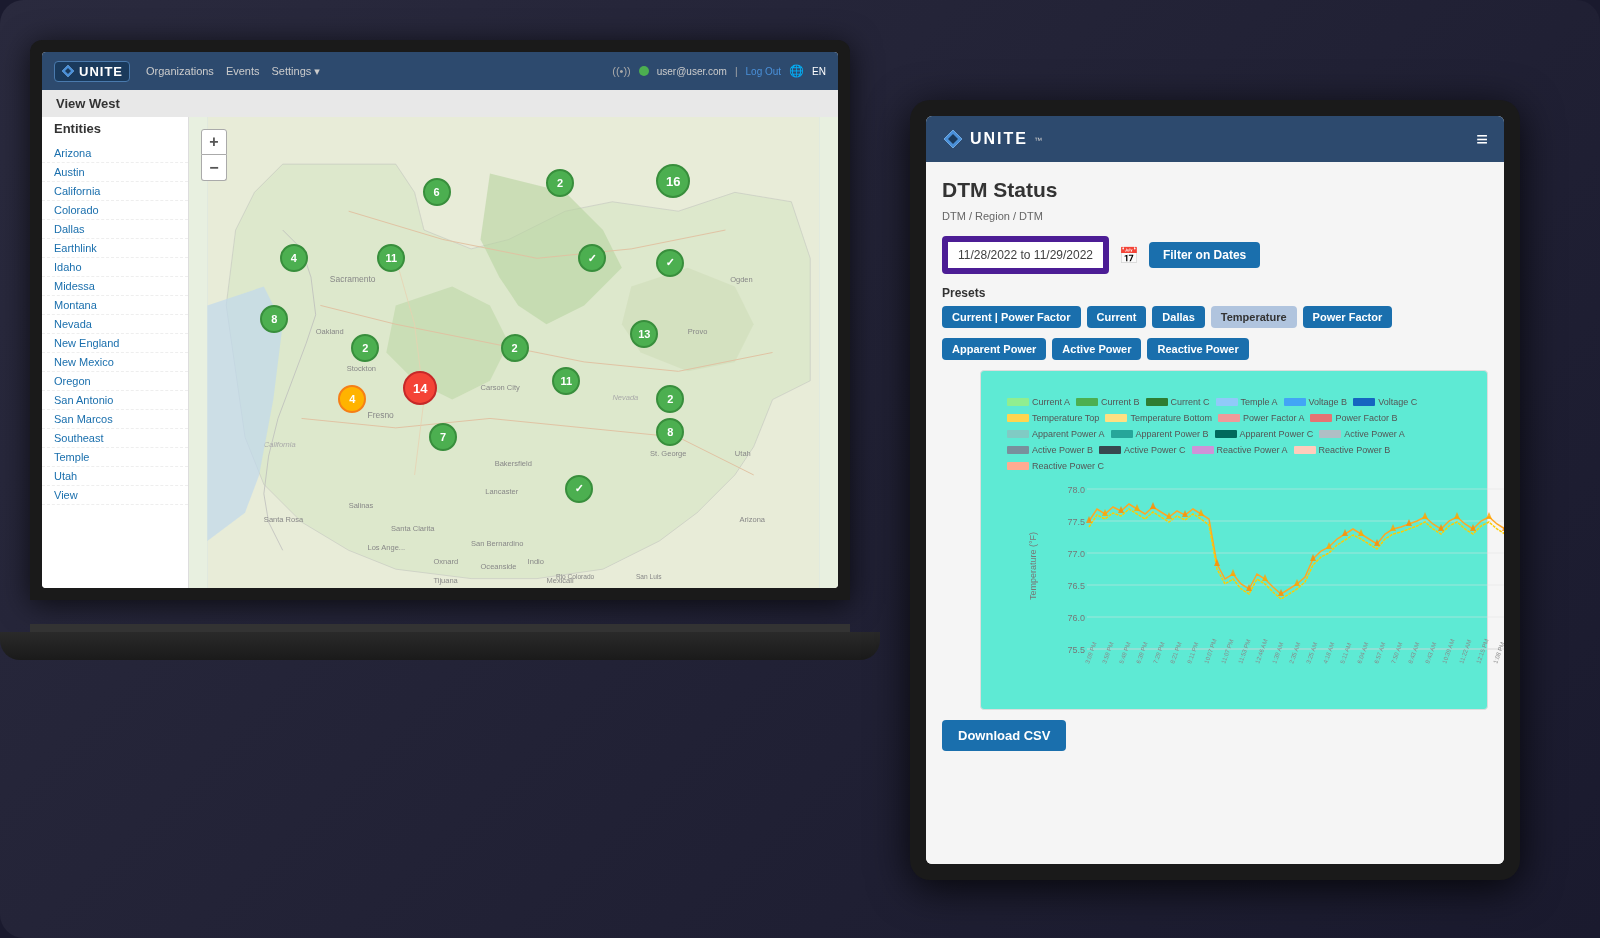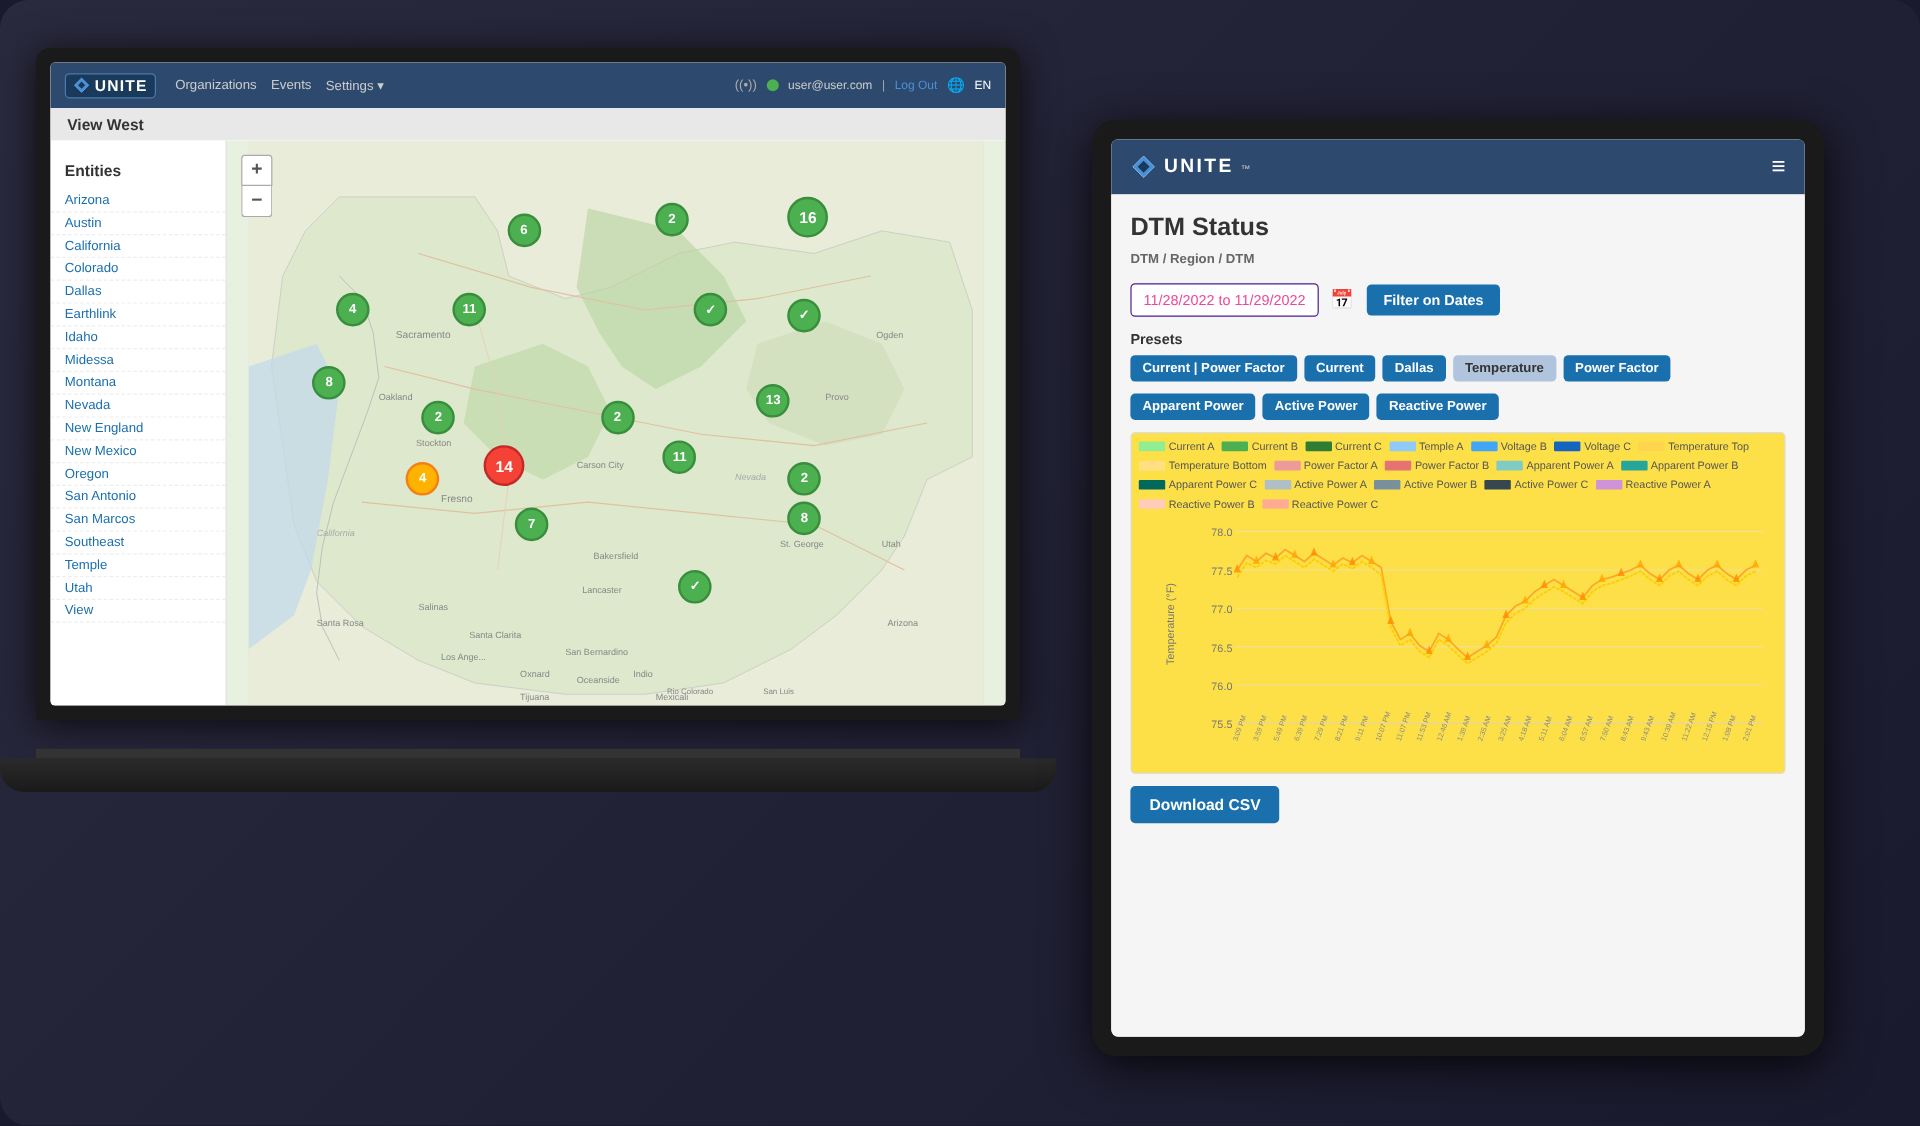--- a/index.html
+++ b/index.html
@@ -175,21 +175,21 @@
       display: flex;
       flex: 1;
       overflow: hidden;
     }
 
     
     .sidebar {
       width: 147px;
       background: #fff;
       border-right: 1px solid #ddd;
-      padding: 14px 0;
+      padding: 0 0;
       flex-shrink: 0;
       overflow-y: auto;
     }
 
     .sidebar-title {
       font-size: 13px;
       font-weight: bold;
       color: #333;
       padding: 4px 12px 8px;
     }
@@ -310,37 +310,36 @@
     }
 
     .breadcrumb {
       font-size: 11px;
       color: #1a6fad;
       margin-bottom: 14px;
     }
 
     .breadcrumb span {
       color: #666;
-      font-weight: bold;
     }
 
     .date-row {
       display: flex;
       align-items: center;
       gap: 10px;
       margin-bottom: 12px;
     }
 
     .date-input {
       background: #fff;
-      border: 1px solid #4c1d95;
+      border: 6px solid #4c1d95;
       border-radius: 4px;
       padding: 6px 10px;
       font-size: 12px;
-      color: #ec4899;
+      color: #404040;
     }
 
     .date-icon {
       font-size: 16px;
       color: #555;
     }
 
     .filter-btn {
       background: #1a6fad;
       color: #fff;
@@ -378,25 +377,26 @@
       cursor: pointer;
     }
 
     .preset-btn.active {
       background: #b0c4de;
       color: #333;
     }
 
     
     .chart-container {
-      background: #fde047;
+      background: #5eead4;
       border: 1px solid #ddd;
       border-radius: 4px;
-      padding: 6px;
+      padding: 26px;
       margin-bottom: 10px;
+      margin-left: 38px;
     }
 
     .chart-legend {
       display: flex;
       flex-wrap: wrap;
       gap: 6px;
       margin-bottom: 8px;
       font-size: 9px;
       color: #555;
     }

